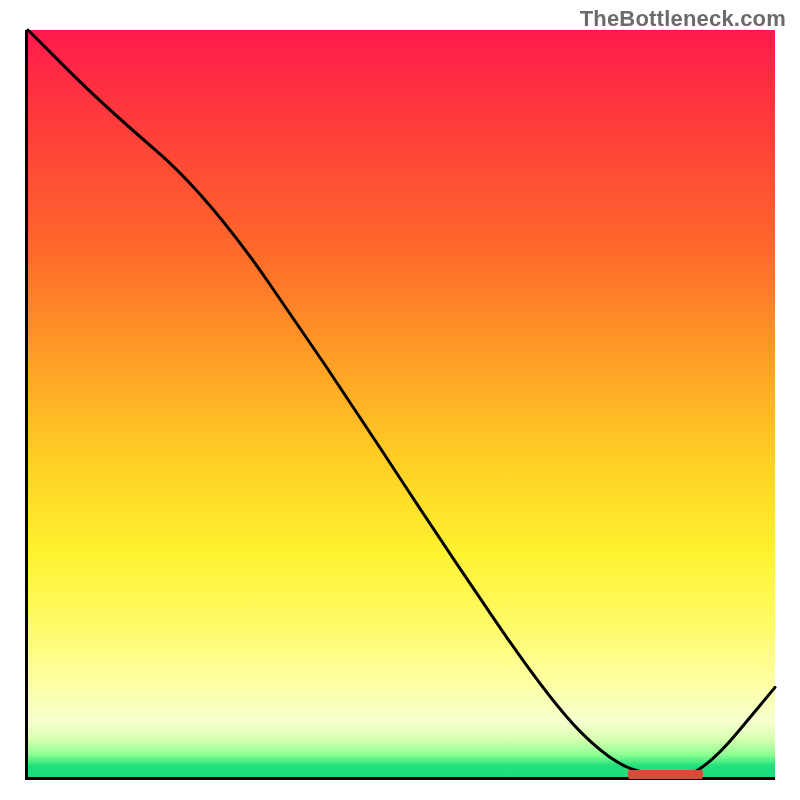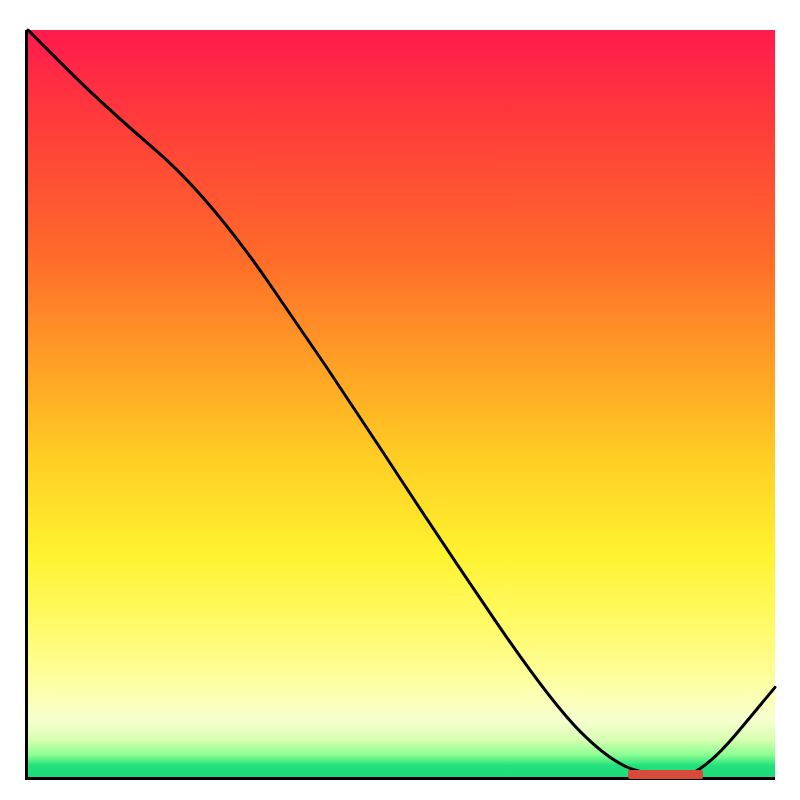--- a/index.html
+++ b/index.html
@@ -72,20 +72,21 @@
     position: absolute;
     height: 9px;
     background: #d84a3a;
     border-radius: 2px;
   }
 </style>
 </head>
 <body>
 
 <div class="chart-wrap">
+  <div class="attribution">TheBottleneck.com</div>
 
   <div class="plot">
     <svg class="curve" viewBox="0 0 750 750" preserveAspectRatio="none">
       <path id="curve-path" class="curve-path" d="M 0 0 Q 0 0 37.5 37.5 Q 75 75 127.5 120 Q 180 165 240 251.24999999999997 Q 300 337.49999999999994 356.25 423.75 Q 412.50000000000006 510 468.75 592.5 Q 525 675 555 705 Q 585 735 607.5 742.5 Q 630 750 652.5 750 Q 675 750 712.5 705 T 750 660"></path>
     </svg>
     <div id="marker" class="marker" style="left: 600px; width: 75px; top: 740px;"></div>
   </div>
 </div>
 
 </body></html>

